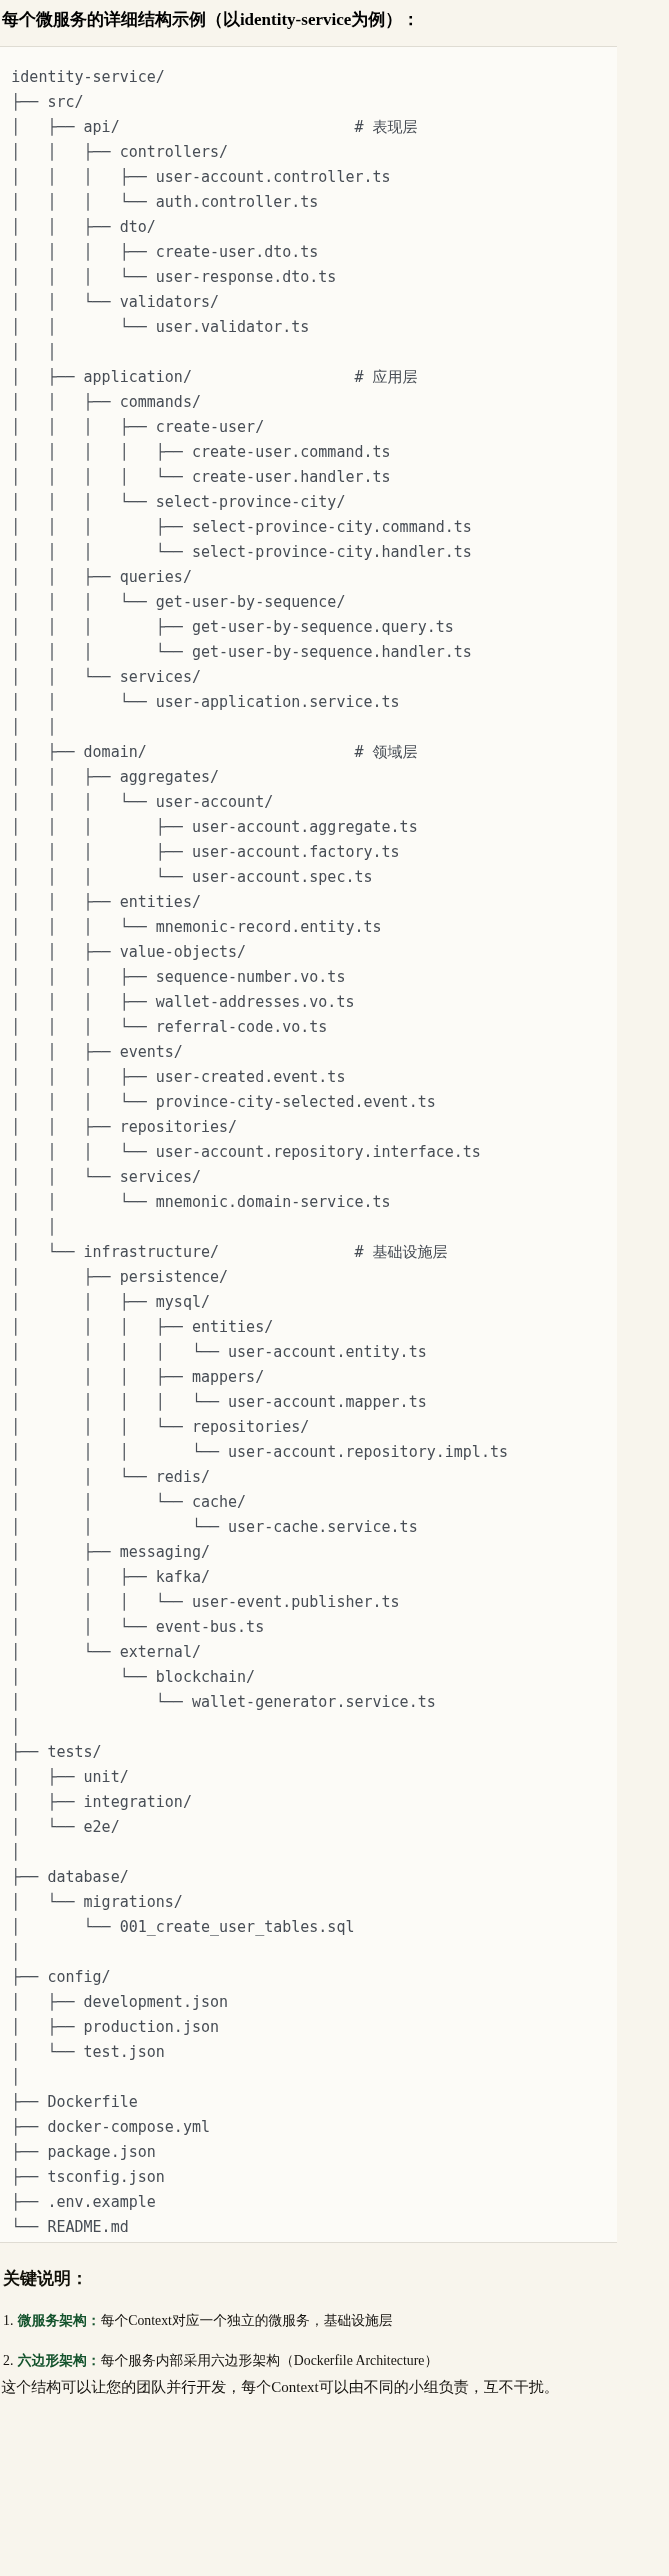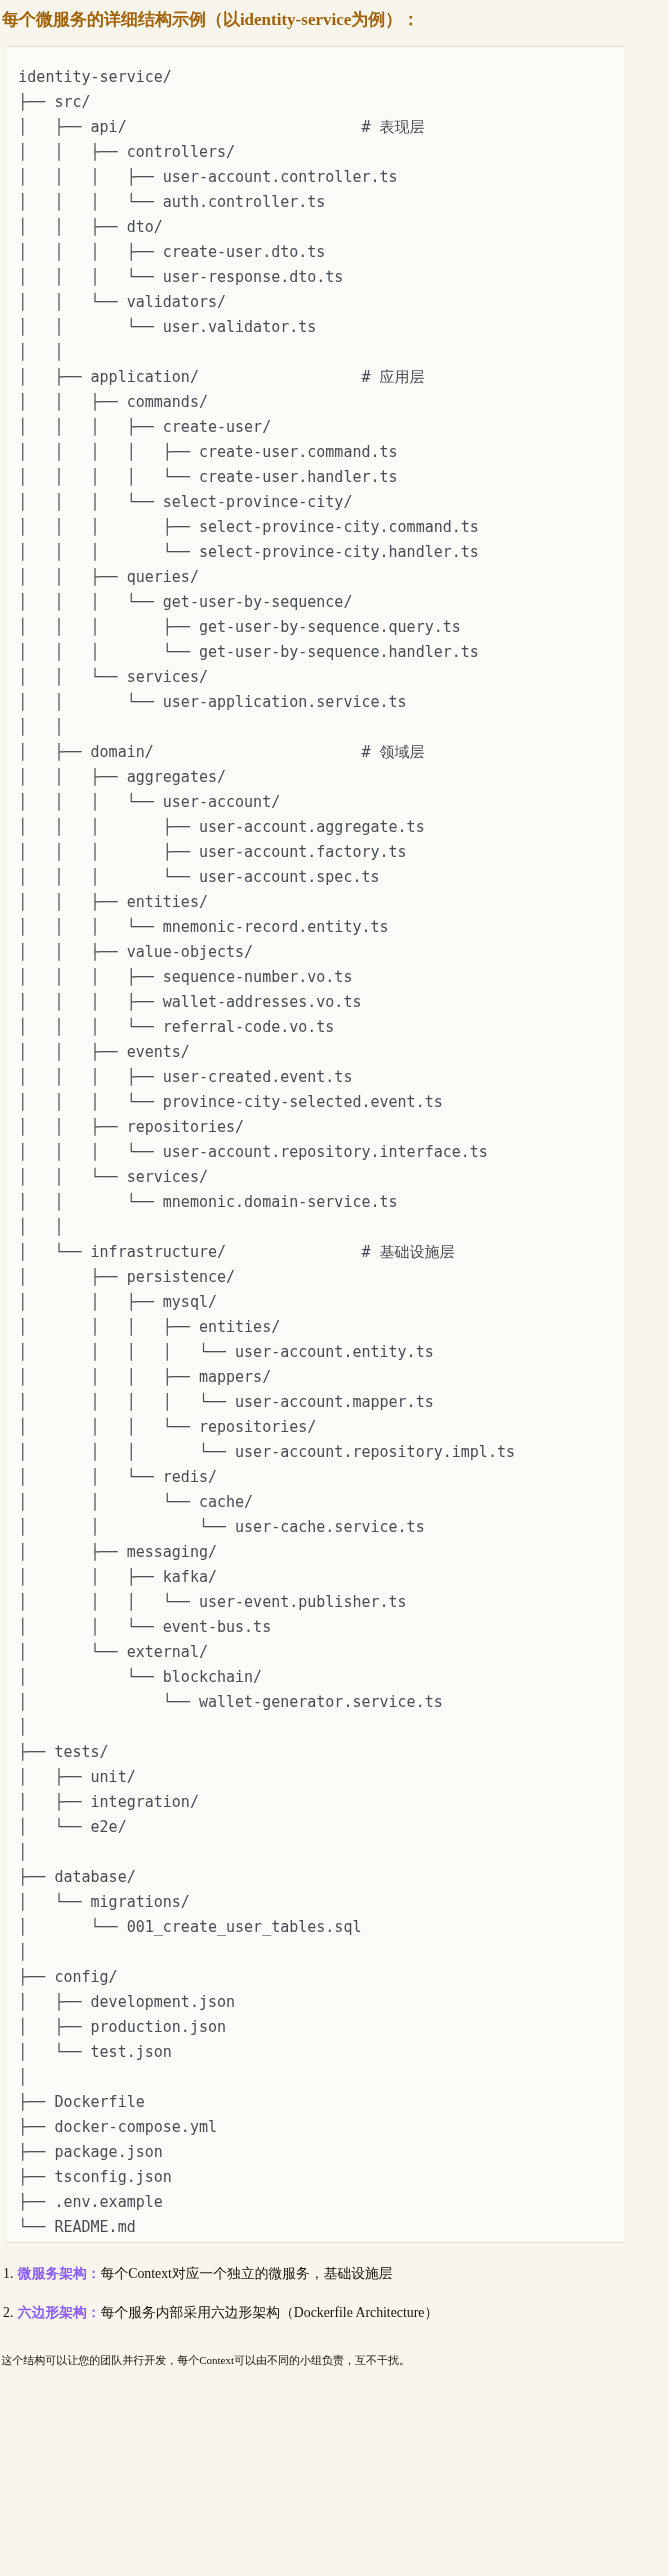--- a/index.html
+++ b/index.html
@@ -13,32 +13,31 @@
     color: #16130e;
     font-family: "Liberation Serif", serif;
     overflow: hidden;
     box-sizing: border-box;
   }
   .page-title {
     padding: 8.8px 5px 0 1.9px;
     font-size: 17px;
     line-height: 22.5px;
     font-weight: bold;
-    color: #a16207;
+    color: #000000;
   }
   .code-block {
     margin-top: 15px;
     background: #fcfbf7;
     border-top: 0.6px solid #dfdcd3;
     border-bottom: 0.6px solid #dfdcd3;
     padding: 18px 5px 1.9px 11.3px;
     box-sizing: border-box;
     width: 617px;
     overflow: hidden;
-    margin-left: 7px;
   }
   .code-block pre {
     margin: 0;
     font-family: "DejaVu Sans Mono", monospace;
     font-size: 15px;
     line-height: 25px;
     color: #474d55;
     white-space: pre;
   }
   .notes {
@@ -55,26 +54,26 @@
     margin-top: 20.6px;
     font-size: 13.8px;
     line-height: 19px;
     color: #15130f;
   }
   .note-item .num {
     margin-right: 4.4px;
   }
   .note-item .term {
     font-weight: bold;
-    color: #8b5cf6;
+    color: #14532d;
   }
   .notes-footer {
-    margin-top: 29px;
+    margin-top: 8px;
     margin-left: -1.9px;
-    font-size: 11px;
+    font-size: 15px;
     line-height: 19px;
     color: #15130f;
   }
 </style>
 </head>
 <body>
 
 <div class="page-title">每个微服务的详细结构示例（以identity-service为例）：</div>
 
 <div class="code-block">
@@ -161,20 +160,21 @@
 │
 ├── Dockerfile
 ├── docker-compose.yml
 ├── package.json
 ├── tsconfig.json
 ├── .env.example
 └── README.md</pre>
 </div>
 
 <div class="notes">
+  <div class="notes-heading">关键说明：</div>
 
   <div class="note-item">
     <span class="num">1.</span><span class="term">微服务架构</span><span class="term">：</span><span class="desc">每个Context对应一个独立的微服务，基础设施层</span>
   </div>
 
   <div class="note-item">
     <span class="num">2.</span><span class="term">六边形架构</span><span class="term">：</span><span class="desc">每个服务内部采用六边形架构（Dockerfile Architecture）</span>
   </div>
 
 

